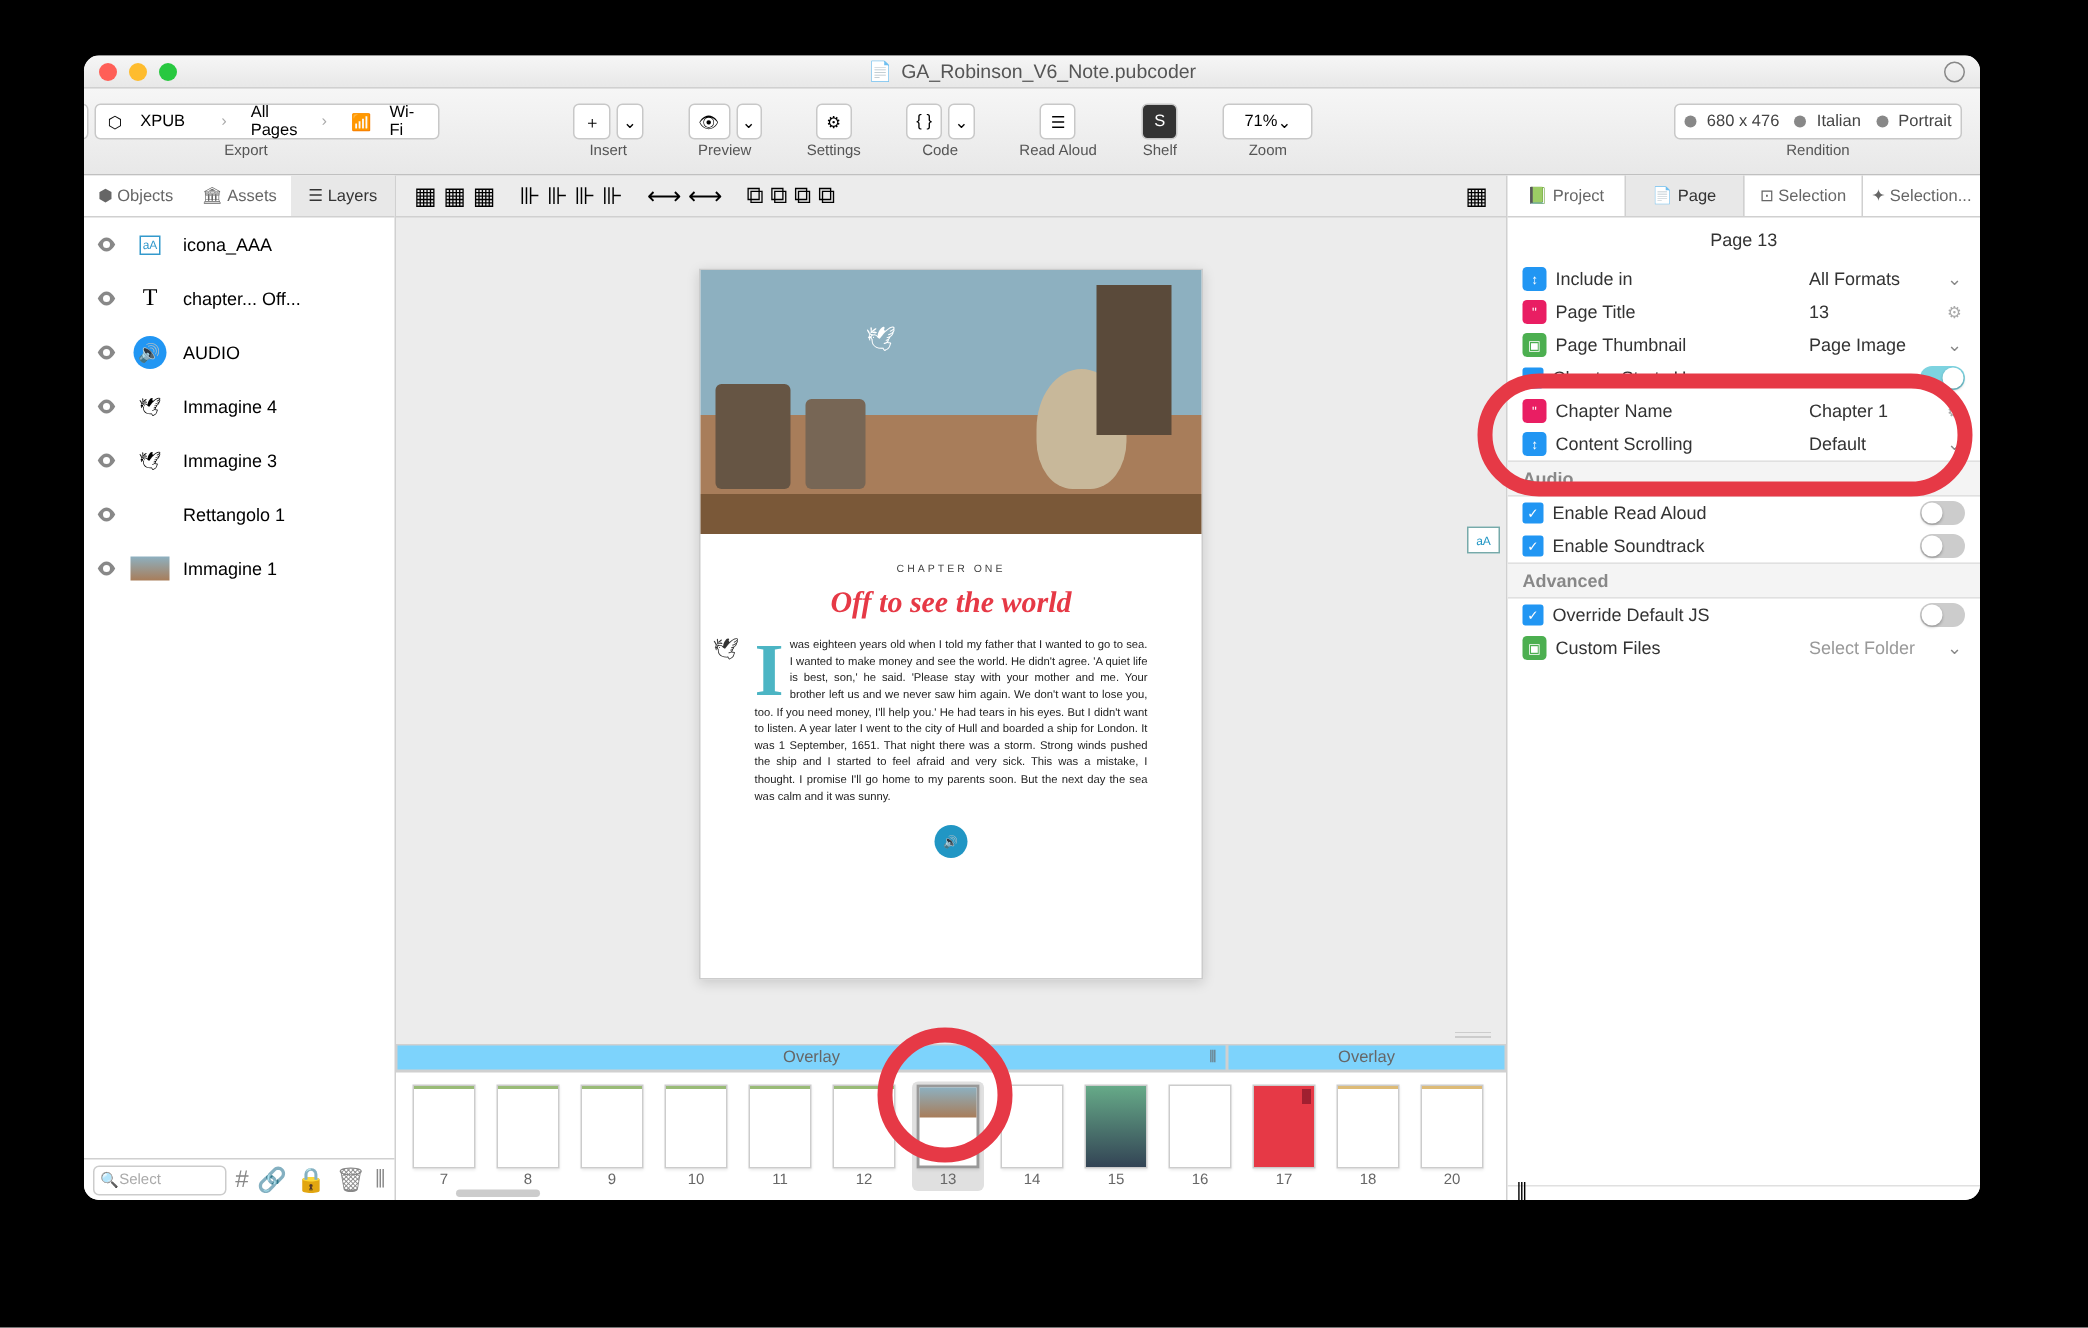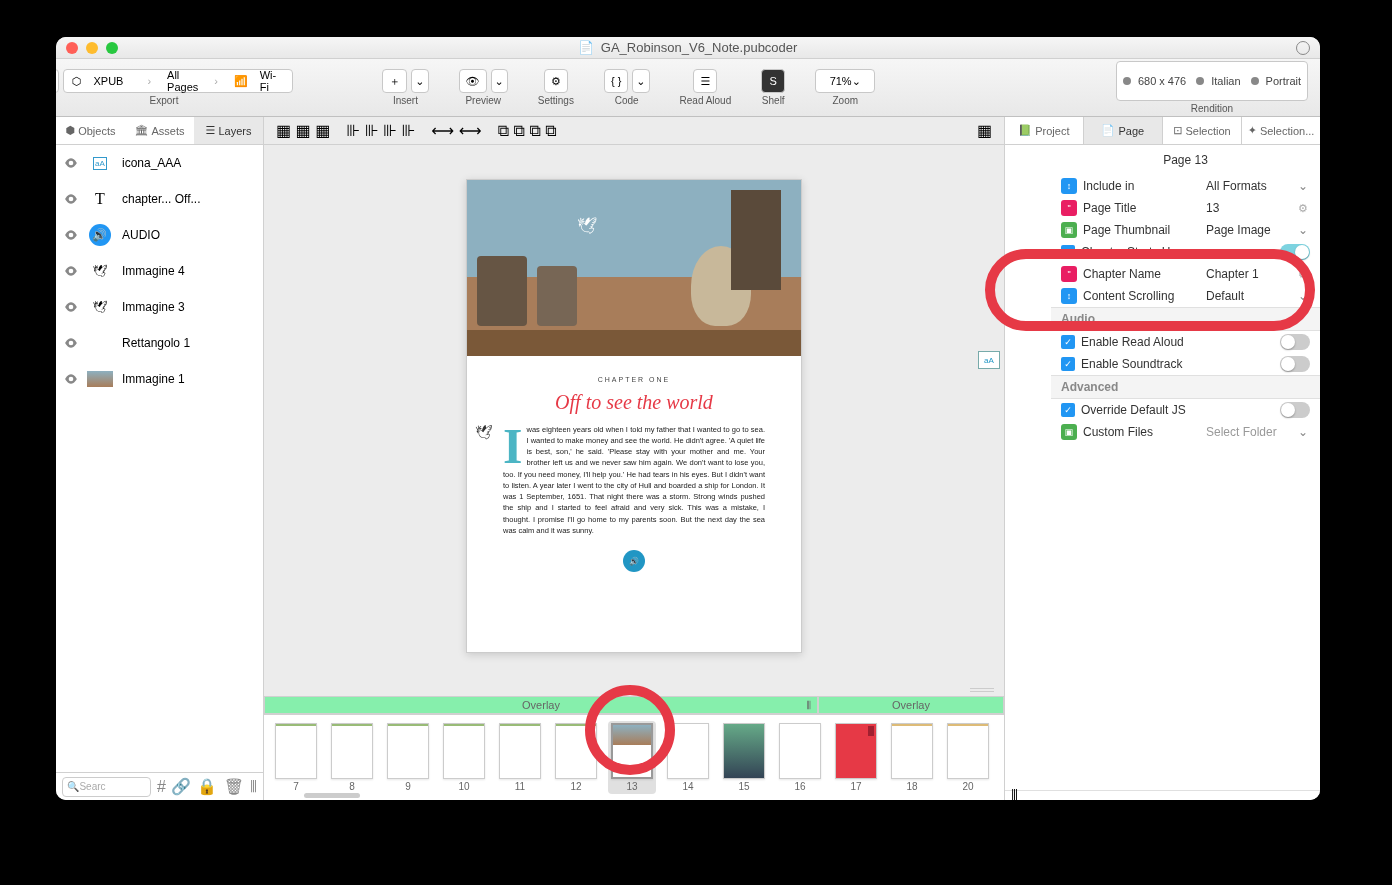--- a/index.html
+++ b/index.html
@@ -12,63 +12,63 @@
 .title { position: absolute; left: 50%; transform: translateX(-50%); font-size: 13px; color: #555; display: flex; align-items: center; gap: 6px; }
 .smiley { margin-left: auto; width: 14px; height: 14px; border: 1.5px solid #888; border-radius: 50%; position: relative; }
 .toolbar { height: 58px; background: linear-gradient(#f6f6f6,#e8e8e8); border-bottom: 1px solid #c0c0c0; display: flex; align-items: center; padding: 0 8px; }
 .tb-group { display: flex; flex-direction: column; align-items: center; gap: 2px; }
 .tb-label { font-size: 10px; color: #555; }
 .tb-btns { display: flex; align-items: center; gap: 4px; }
 .tb-btn { height: 24px; min-width: 24px; background: #fff; border: 1px solid #c8c8c8; border-radius: 4px; display: flex; align-items: center; justify-content: center; font-size: 11px; padding: 0 6px; cursor: pointer; }
 .breadcrumb { display: flex; align-items: center; height: 24px; background: #fff; border: 1px solid #c8c8c8; border-radius: 4px; font-size: 11px; }
 .breadcrumb span { padding: 0 8px; display: flex; align-items: center; gap: 4px; }
 .chev { color: #aaa; }
-.rendition-pills { display: flex; gap: 4px; background: #fff; border: 1px solid #c8c8c8; border-radius: 4px; height: 40px; align-items: center; padding: 0 6px; font-size: 11px; color: #444; }
+.rendition-pills { display: flex; gap: 4px; background: #fff; border: 1px solid #c8c8c8; border-radius: 4px; height: 24px; align-items: center; padding: 0 6px; font-size: 11px; color: #444; }
 .pill-dot { width: 8px; height: 8px; border-radius: 50%; background: #888; margin-right: 3px; }
 .tb-center { display: flex; gap: 30px; margin: 0 auto; }
 .main { display: flex; height: calc(100% - 80px); }
 .left { width: 208px; background: #fff; display: flex; flex-direction: column; border-right: 1px solid #d0d0d0; }
 .left-tabs { display: flex; height: 28px; border-bottom: 1px solid #d0d0d0; font-size: 11px; }
 .left-tab { flex: 1; display: flex; align-items: center; justify-content: center; gap: 3px; cursor: pointer; color: #666; }
 .left-tab.active { background: #e8e8e8; color: #333; }
 .layers-list { flex: 1; overflow: auto; }
 .layer { display: flex; align-items: center; height: 36px; padding: 0 8px; gap: 8px; font-size: 12px; cursor: pointer; }
 .eye { width: 14px; height: 14px; color: #888; flex-shrink: 0; }
 .layer-icon { width: 28px; height: 22px; display: flex; align-items: center; justify-content: center; flex-shrink: 0; }
 .left-bottom { height: 28px; border-top: 1px solid #d0d0d0; display: flex; align-items: center; padding: 0 6px; gap: 6px; }
 .search-box { flex: 1; height: 20px; border: 1px solid #ccc; border-radius: 4px; font-size: 10px; padding: 0 4px; display: flex; align-items: center; color: #aaa; }
 .center { flex: 1; display: flex; flex-direction: column; background: #ececec; }
 .align-bar { height: 28px; border-bottom: 1px solid #d0d0d0; display: flex; align-items: center; padding: 0 12px; gap: 16px; }
 .canvas-area { flex: 1; display: flex; align-items: center; justify-content: center; overflow: hidden; position: relative; }
 .page { background: #fff; width: 336px; height: 474px; box-shadow: 0 2px 8px rgba(0,0,0,0.15); border: 1px solid #ccc; display: flex; flex-direction: column; }
 .page-illust { height: 176px; background: linear-gradient(#8db0c0 0%, #8db0c0 55%, #a87d5a 55%, #a87d5a 85%, #7a5838 85%); position: relative; overflow: hidden; }
 .page-content { flex: 1; padding: 20px 36px; font-size: 8px; color: #333; position: relative; }
 .chapter-line { text-align: center; font-size: 7px; letter-spacing: 2px; color: #444; margin-bottom: 8px; }
-.chapter-title { font-family: cursive; font-style: italic; font-weight: normal; color: #e63946; font-size: 20px; text-align: center; margin-bottom: 10px; }
+.chapter-title { font-family: cursive; font-style: italic; font-weight: bold; color: #e63946; font-size: 20px; text-align: center; margin-bottom: 10px; }
 .body-text { font-size: 7.5px; line-height: 1.5; color: #222; text-align: justify; }
 .dropcap { float: left; font-size: 50px; font-weight: bold; color: #4cb5c4; line-height: 0.9; margin-right: 4px; font-family: serif; }
 .audio-btn { width: 22px; height: 22px; background: #2196c4; border-radius: 50%; margin: 14px auto 0; display: flex; align-items: center; justify-content: center; }
 .aa-badge { position: absolute; right: 4px; top: 206px; width: 22px; height: 18px; border: 1px solid #7aa; display: flex; align-items: center; justify-content: center; font-size: 8px; color: #2196c4; background: #fff; }
 .drag-bar { height: 10px; display: flex; align-items: center; justify-content: flex-end; padding-right: 10px; }
 .drag-lines { width: 24px; height: 6px; background: repeating-linear-gradient(#ccc, #ccc 1px, transparent 1px, transparent 3px); }
 .overlay-bar { height: 18px; display: flex; font-size: 11px; }
-.overlay-sec { flex: 1; border: 1px solid #d0d0d0; background: #86efac; display: flex; align-items: center; justify-content: center; position: relative; color: #666; }
+.overlay-sec { flex: 1; border: 1px solid #d0d0d0; background: #7dd3fc; display: flex; align-items: center; justify-content: center; position: relative; color: #666; }
 .thumbs { height: 86px; background: #fff; border-top: 1px solid #d0d0d0; display: flex; align-items: center; padding: 4px 8px; gap: 8px; overflow: hidden; position: relative; }
 .thumb { width: 48px; display: flex; flex-direction: column; align-items: center; gap: 2px; cursor: pointer; flex-shrink: 0; }
 .thumb-page { width: 42px; height: 56px; background: #fff; border: 1px solid #ccc; box-shadow: 0 1px 2px rgba(0,0,0,0.1); position: relative; }
 .thumb-n { font-size: 10px; color: #666; }
 .thumb.active .thumb-page { border: 2px solid #999; }
 .thumb.active { background: #e0e0e0; border-radius: 4px; padding: 2px 4px; }
 .scroll-hint { position: absolute; bottom: 2px; left: 40px; width: 56px; height: 5px; background: #ccc; border-radius: 3px; }
 .right { width: 316px; background: #fff; display: flex; flex-direction: column; border-left: 1px solid #d0d0d0; }
 .right-tabs { display: flex; height: 28px; border-bottom: 1px solid #d0d0d0; font-size: 11px; }
 .rtab { flex: 1; display: flex; align-items: center; justify-content: center; gap: 3px; cursor: pointer; color: #666; border-right: 1px solid #d0d0d0; }
 .rtab:last-child { border-right: none; }
 .rtab.active { background: #e8e8e8; color: #333; }
-.inspector { flex: 1; overflow: auto; padding-left: 46px; }
+.inspector { flex: 1; overflow: auto; }
 .insp-header { text-align: center; padding: 8px; font-size: 12px; font-weight: 500; color: #333; }
 .insp-section { padding: 4px 10px; font-size: 12px; font-weight: 600; color: #888; background: #f4f4f4; border-top: 1px solid #e0e0e0; border-bottom: 1px solid #e0e0e0; }
 .insp-row { display: flex; align-items: center; padding: 3px 10px; font-size: 12px; min-height: 22px; }
 .insp-icon { width: 16px; height: 16px; border-radius: 3px; margin-right: 6px; flex-shrink: 0; display: flex; align-items: center; justify-content: center; font-size: 9px; color: #fff; }
 .insp-label { flex: 1; color: #333; }
 .insp-value { color: #333; min-width: 90px; }
 .insp-ctrl { width: 14px; color: #888; text-align: center; }
 .checkbox { width: 14px; height: 14px; background: #2196f3; border-radius: 2px; margin-right: 6px; display: flex; align-items: center; justify-content: center; color: #fff; font-size: 9px; flex-shrink: 0; }
 .toggle { width: 30px; height: 16px; border-radius: 8px; position: relative; }
 .toggle.on { background: #7dd3e0; }
@@ -237,21 +237,21 @@
             <svg class="eye" viewBox="0 0 24 24" fill="currentColor">
               <path d="M12 4C6 4 2 12 2 12s4 8 10 8 10-8 10-8-4-8-10-8zm0 12a4 4 0 110-8 4 4 0 010 8z"></path>
             </svg>
             <div class="layer-icon">
               <div style="width:26px;height:16px;background:linear-gradient(#8db0c0,#a87d5a)"></div>
             </div>
             <span>Immagine 1</span>
           </div>
       </div>
       <div class="left-bottom">
-        <div class="search-box">🔍 <span>Searc</span></div>
+        <div class="search-box">🔍 <span>Select</span></div>
         <span style="color:#888;cursor:pointer">#</span>
         <span style="color:#888;cursor:pointer">🔗</span>
         <span style="color:#888;cursor:pointer">🔒</span>
         <span style="color:#888;cursor:pointer">🗑</span>
         <span style="color:#888">⦀</span>
       </div>
     </div>
 
     <div class="center">
       <div class="align-bar">

